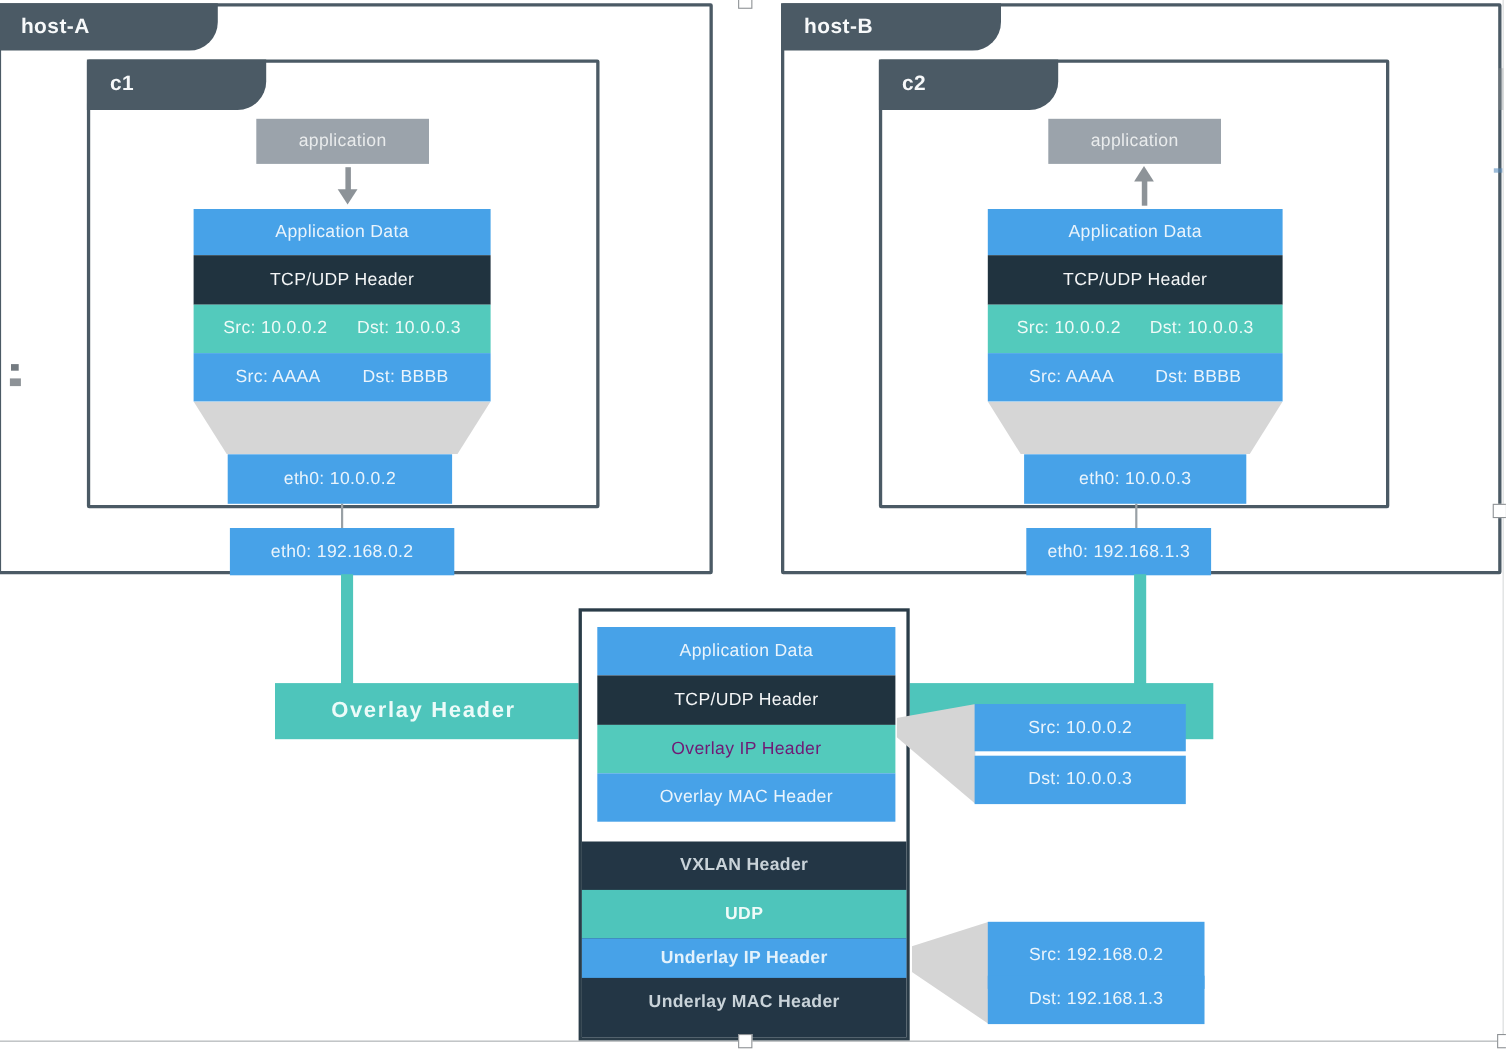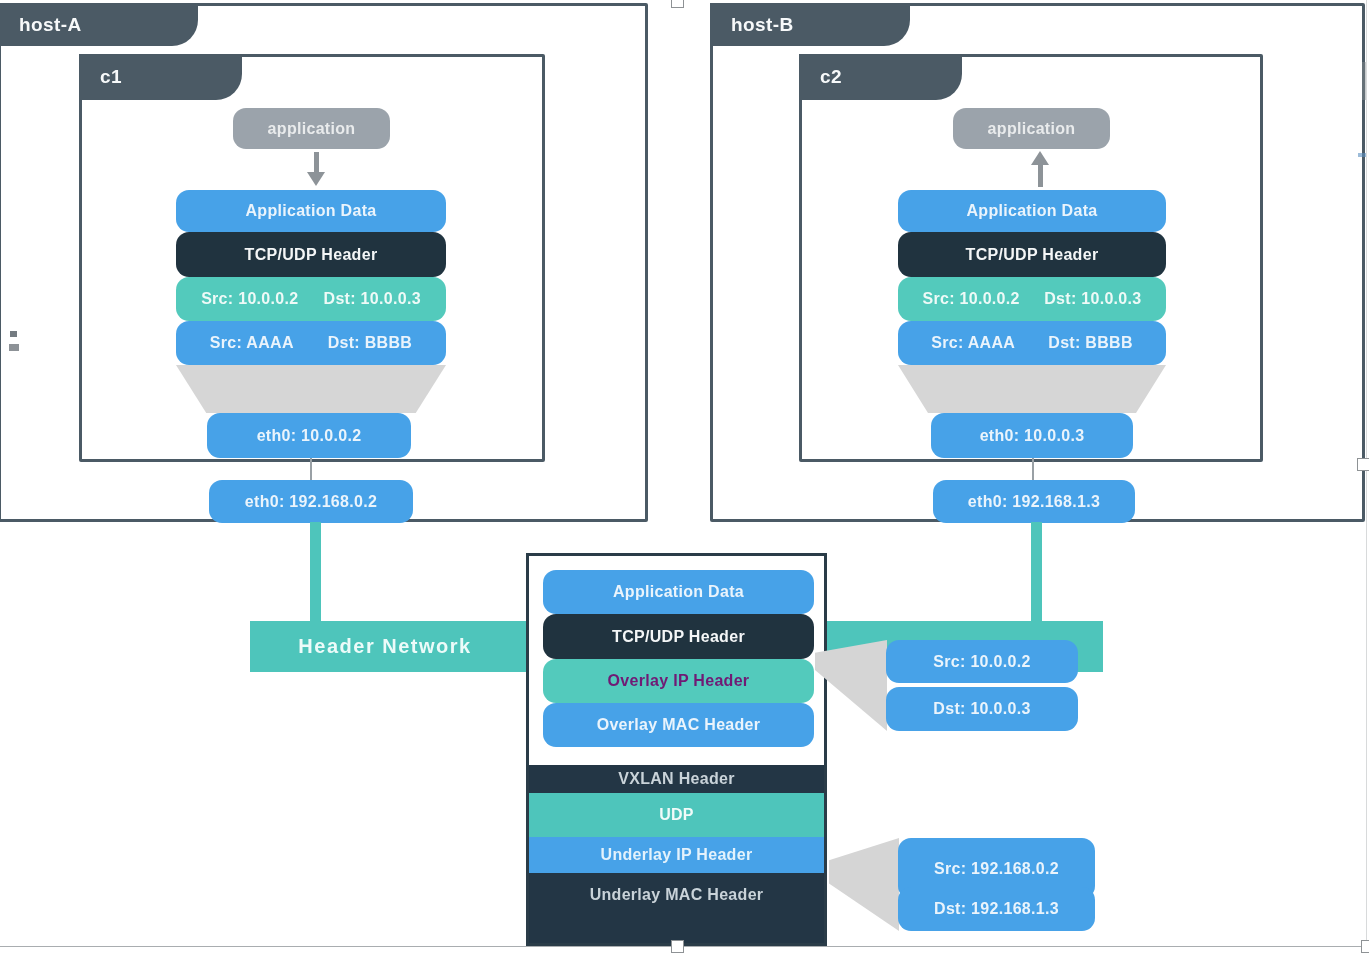--- a/index.html
+++ b/index.html
@@ -10,21 +10,21 @@
   }
   .abs{position:absolute;box-sizing:border-box;}
   .panel{position:absolute;border:3px solid #4b5a65;background:transparent;border-radius:2px;box-sizing:border-box;}
   .tab{
     position:absolute;background:#4b5a65;color:#f7f9fa;border-radius:0 0 26px 0;
     display:flex;align-items:center;padding-left:21px;font-size:19px;font-weight:700;
     box-sizing:border-box;letter-spacing:.4px;
   }
   .row{
     position:absolute;display:flex;align-items:center;justify-content:center;
-    font-size:16px;font-weight:700;letter-spacing:.3px;box-sizing:border-box;white-space:nowrap;border-radius:13px;
+    font-size:16px;font-weight:400;letter-spacing:.3px;box-sizing:border-box;white-space:nowrap;
   }
   .duo{justify-content:space-evenly;}
   .blue{background:#47a2e8;color:#eaf4fc;}
   .navy{background:#20333f;color:#f4f6f7;}
   .tealrow{background:#53cabc;color:#eefaf7;}
   .graybox{background:#9ba3ab;color:#e9ebec;}
   .funnel{position:absolute;background:#d6d6d6;clip-path:polygon(0 0,100% 0,88.8% 100%,11.2% 100%);}
   .band{position:absolute;background:#4ec5bb;}
   .bandlabel{
     position:absolute;display:flex;align-items:center;justify-content:center;
@@ -104,33 +104,33 @@
   <span>Src: 10.0.0.2</span>
   <span>Dst: 10.0.0.3</span>
 </div>
 <div class="row blue duo" style="left:898px;top:321px;width:268px;height:44px">
   <span>Src: AAAA</span>
   <span>Dst: BBBB</span>
 </div>
 <div class="funnel" style="left:898px;top:365px;width:268px;height:48px"></div>
 <div class="row blue" style="left:931px;top:413px;width:202px;height:45px">eth0: 10.0.0.3</div>
 <div class="connector" style="left:1032px;top:458px;width:2px;height:23px"></div>
-<div class="row blue" style="left:933px;top:480px;width:202px;height:43px">eth0: 192.168.1.3</div>
+<div class="row blue" style="left:933px;top:480px;width:168px;height:43px">eth0: 192.168.1.3</div>
 <div class="vline" style="left:1031px;top:522px;width:11px;height:100px"></div>
 
 <div class="band" style="left:250px;top:621px;width:853px;height:51px"></div>
-<div class="bandlabel" style="left:250px;top:621px;width:270px;height:51px">Header Network</div>
+<div class="bandlabel" style="left:250px;top:621px;width:270px;height:51px">Overlay Header</div>
 
 <div class="centerbox" style="left:526px;top:553px;width:301px;height:393px">
   <div class="row blue" style="left:14px;top:14px;width:271px;height:44px">Application Data</div>
   <div class="row navy" style="left:14px;top:58px;width:271px;height:45px">TCP/UDP Header</div>
   <div class="row tealrow" style="left:14px;top:103px;width:271px;height:44px;color:#701a75">Overlay IP Header</div>
   <div class="row blue" style="left:14px;top:147px;width:271px;height:44px">Overlay MAC Header</div>
   <div class="darksection" style="top:209px;height:178px">
-    <div class="dsrow softtxt" style="height:28px">VXLAN Header</div>
+    <div class="dsrow softtxt" style="height:44px">VXLAN Header</div>
     <div class="dsrow" style="height:44px;background:#4ec5bb;color:#f0fbf9">UDP</div>
     <div class="dsrow" style="height:36px;background:#47a2e8;color:#e3f2fc">Underlay IP Header</div>
     <div class="dsrow softtxt" style="height:43px">Underlay MAC Header</div>
   </div>
 </div>
 
 <div class="tri" style="left:815px;top:640px;width:72px;height:91px;clip-path:polygon(100% 0,100% 100%,0 33%,0 14%)"></div>
 <div class="row blue" style="left:886px;top:640px;width:192px;height:43px">Src: 10.0.0.2</div>
 <div class="row blue" style="left:886px;top:687px;width:192px;height:44px">Dst: 10.0.0.3</div>
 

